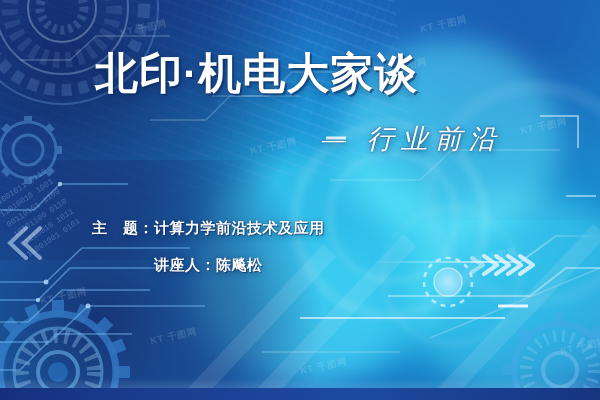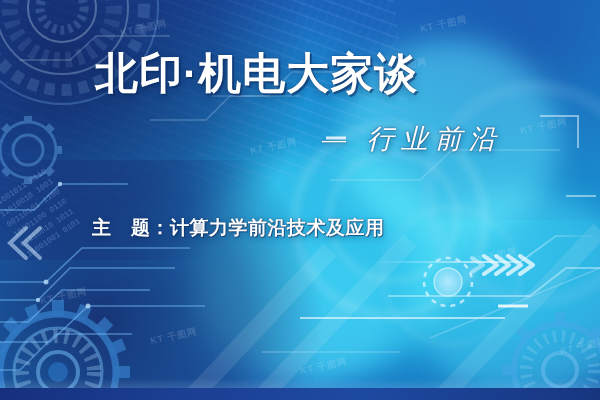--- a/index.html
+++ b/index.html
@@ -153,21 +153,21 @@
       0 0 2px rgba(10,40,90,.8),
       1px 2px 6px rgba(8,30,80,.55);
   }
 
   .info-block {
     position: absolute;
     left: 92px;
     top: 209px;
   }
   .info-line {
-    font-size: 19px;
+    font-size: 15px;
     line-height: 37px;
     font-weight: 700;
     color: #ffffff;
     white-space: pre;
     letter-spacing: .5px;
     text-shadow:
       0 0 1px rgba(10,40,90,.95),
       1px 1px 0 rgba(12,45,100,.55),
       0 2px 6px rgba(8,30,80,.45);
   }
@@ -371,16 +371,17 @@
   <div class="bottom-band"></div>
 
   <div class="text-layer">
 
     <div class="title">北印·机电大家谈</div>
 
     <div class="subtitle">— 行业前沿</div>
 
     <div class="info-block">
       <div class="info-line">主　题：计算力学前沿技术及应用</div>
+      <div class="info-line">讲座人：陈飚松</div>
     </div>
 
   </div>
 </div>
 
 </body></html>

